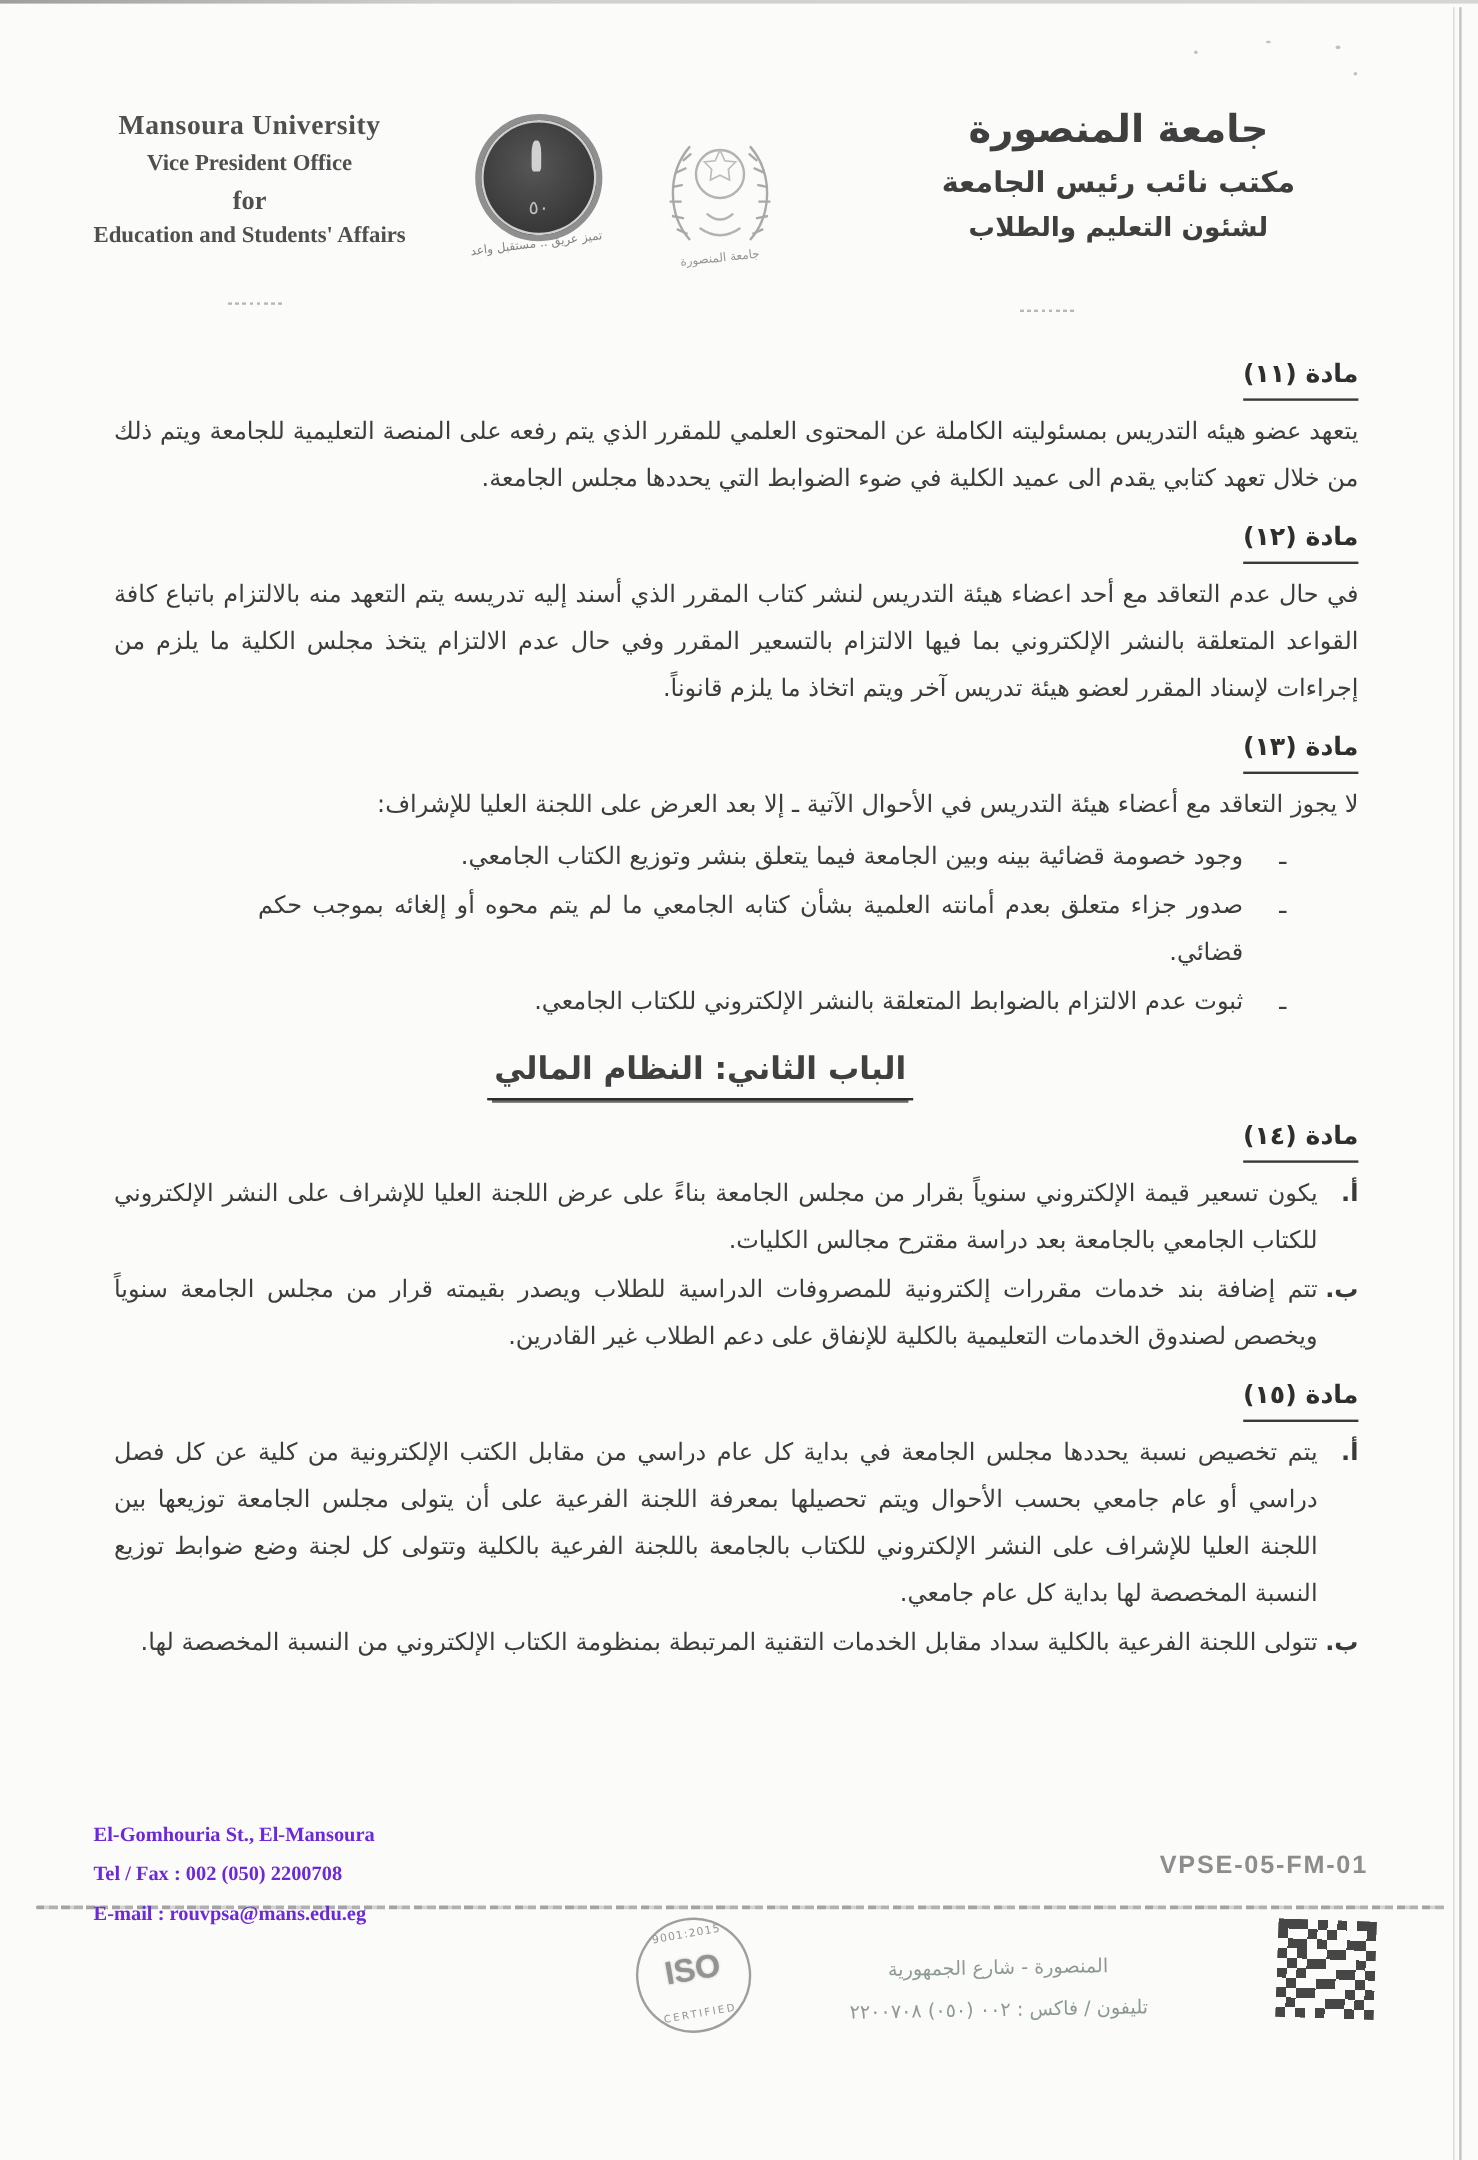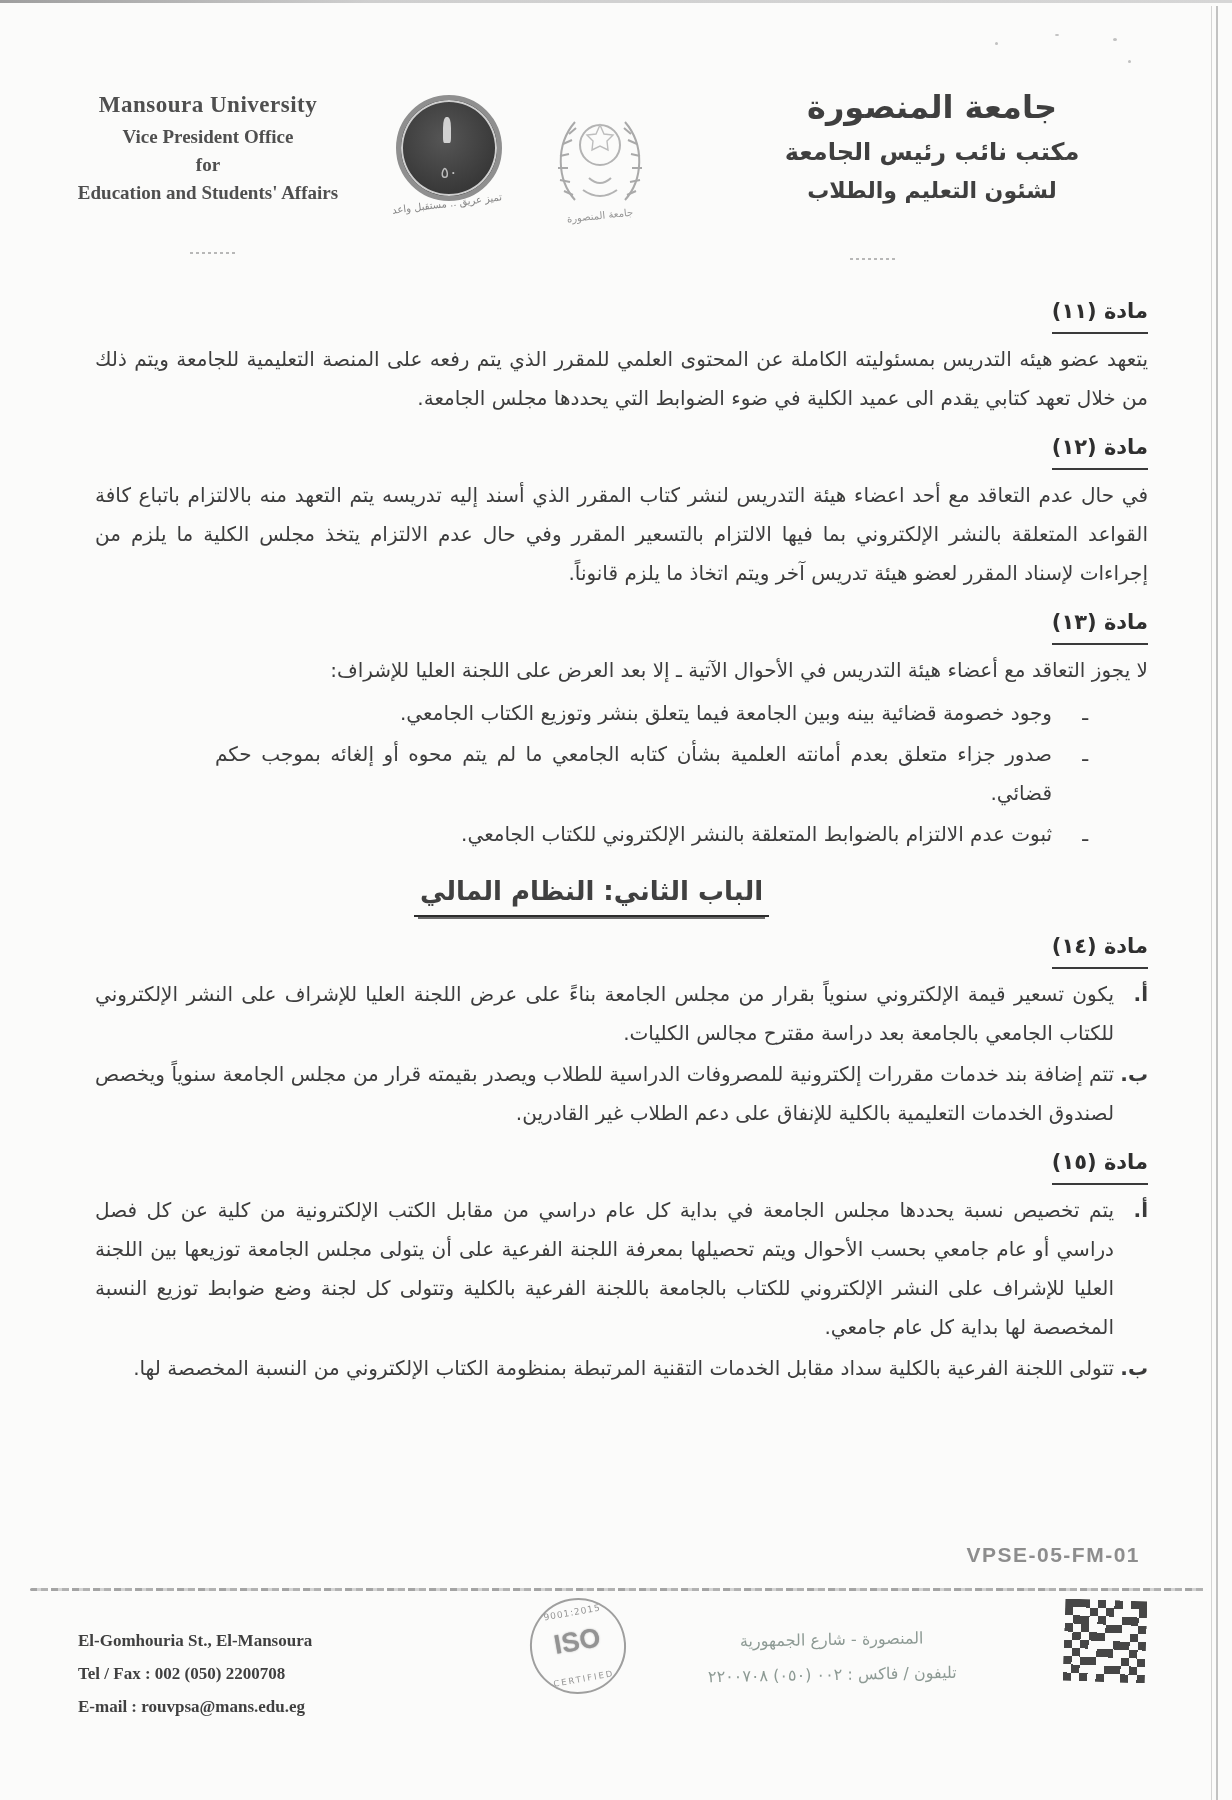--- a/index.html
+++ b/index.html
@@ -15,21 +15,21 @@
   .noise-dot{position:absolute;background:#8f8f8f;border-radius:50%;opacity:.55;}
   .tiny-dashes{position:absolute;height:2px;width:46px;background:repeating-linear-gradient(to right,#9a9a9a 0 3px,transparent 3px 6px);opacity:.7;}
 
   
   .hdr-left{
     position:absolute;left:58px;top:92px;width:300px;text-align:center;
     font-family:"Liberation Serif","DejaVu Serif",serif;color:#4f4f4f;font-weight:bold;
   }
   .hdr-left .l1{font-size:23px;letter-spacing:.5px;}
   .hdr-left .l2{font-size:19px;margin-top:8px;}
-  .hdr-left .l3{font-size:19px;margin-top:6px;text-align:center;}
+  .hdr-left .l3{font-size:22px;margin-top:6px;text-align:center;}
   .hdr-left .l4{font-size:19px;margin-top:6px;}
   .hdr-right{
     position:absolute;right:120px;top:88px;width:360px;text-align:center;
     color:#3f3f3f;direction:rtl;
   }
   .hdr-right .r1{font-size:32px;font-weight:bold;letter-spacing:1px;}
   .hdr-right .r2{font-size:24px;font-weight:bold;margin-top:12px;}
   .hdr-right .r3{font-size:22px;font-weight:bold;margin-top:12px;}
 
   .logo50{position:absolute;left:396px;top:95px;width:96px;height:96px;border-radius:50%;
@@ -39,21 +39,21 @@
   .logo50 .num{position:absolute;left:0;right:0;bottom:14px;text-align:center;color:#ddd;font-size:16px;opacity:.8;}
   .logo-slogan{position:absolute;left:372px;top:198px;width:150px;text-align:center;
     font-size:10px;color:#6f6f6f;transform:rotate(-7deg);direction:rtl;opacity:.85;}
   .emblem{position:absolute;left:545px;top:100px;width:110px;height:120px;}
   .emblem svg{width:100%;height:100%;}
   .emblem-caption{position:absolute;left:540px;top:210px;width:120px;text-align:center;
     font-size:10px;color:#8a8a8a;direction:rtl;transform:rotate(-6deg);opacity:.9;}
 
   
   .doc{
-    position:absolute;left:95px;right:84px;top:282px;
+    position:absolute;left:95px;right:100px;top:282px;
     direction:rtl;color:#3d3d3d;font-size:20px;line-height:39px;
     text-align:justify;text-justify:inter-word;
   }
   .madda{
     display:table;font-size:21px;font-weight:bold;color:#2f2f2f;
     border-bottom:2px solid #3a3a3a;padding-bottom:1px;margin:10px 0 6px 0;
   }
   .para{margin:0 0 4px 0;}
   .bullets{margin:0 60px 4px 0;}
   .bullet-row{display:flex;direction:rtl;margin-bottom:2px;}
@@ -69,21 +69,21 @@
   .item-row{display:flex;direction:rtl;margin-bottom:2px;}
   .item-row .mk{width:34px;flex:0 0 34px;font-weight:bold;color:#3a3a3a;}
   .item-row .itxt{flex:1;}
 
   
   .form-code{position:absolute;right:92px;top:1543px;font-family:"Liberation Sans",sans-serif;
     font-size:21px;font-weight:bold;color:#8d8d8d;letter-spacing:1.5px;}
   .footer-divider{position:absolute;left:30px;right:26px;top:1588px;height:3px;
     background:repeating-linear-gradient(to right,#8e8e8e 0 7px,#c9c9c9 7px 11px,#9f9f9f 11px 18px,transparent 18px 21px);
     opacity:.8;border-radius:2px;}
-  .footer-en{position:absolute;left:78px;top:1624px;color:#404040;
+  .footer-en{position:absolute;left:78px;top:1512px;color:#6d28d9;
     font-family:"Liberation Serif","DejaVu Serif",serif;font-weight:bold;font-size:17px;line-height:1.95;}
   .iso-stamp{position:absolute;left:530px;top:1598px;width:92px;height:92px;border-radius:50%;
     border:2.5px solid #8f8f8f;color:#828282;transform:rotate(-10deg);opacity:.85;}
   .iso-stamp .t{position:absolute;top:7px;left:0;right:0;text-align:center;font-size:9px;letter-spacing:1px;}
   .iso-stamp .c{position:absolute;top:26px;left:0;right:0;text-align:center;font-size:27px;font-weight:bold;
     font-family:"Liberation Sans",sans-serif;text-shadow:0 0 2px #aaa;}
   .iso-stamp .b{position:absolute;bottom:8px;left:0;right:0;text-align:center;font-size:8.5px;letter-spacing:2px;}
   .footer-ar{position:absolute;right:220px;top:1622px;width:360px;text-align:center;direction:rtl;
     color:#8d9a94;font-size:16px;line-height:2.2;transform:rotate(-1deg);}
   .qr{position:absolute;right:86px;top:1600px;width:82px;height:86px;transform:rotate(2deg);opacity:.88;}

